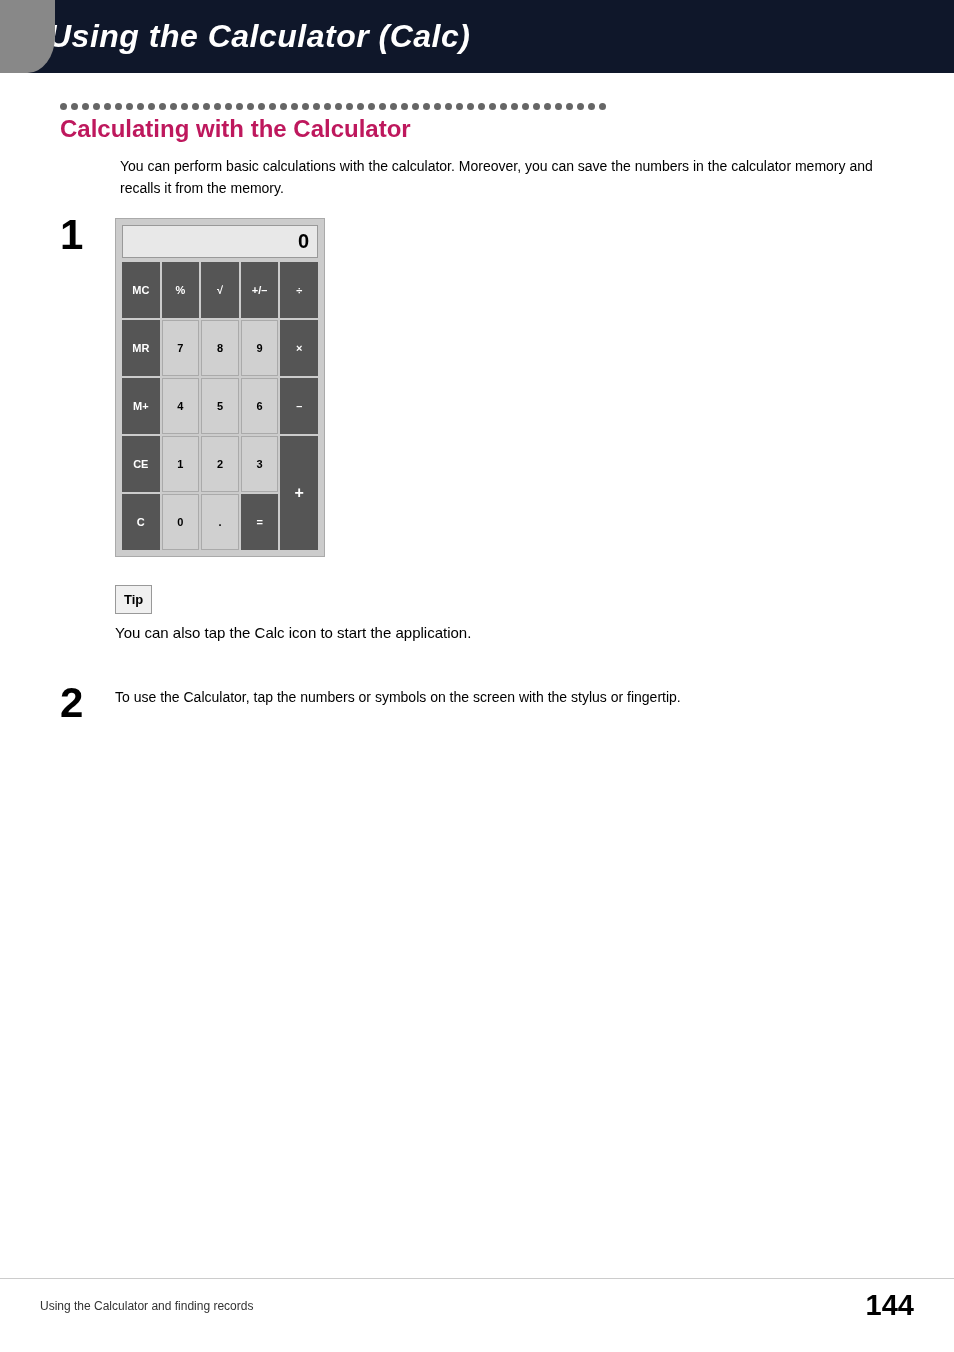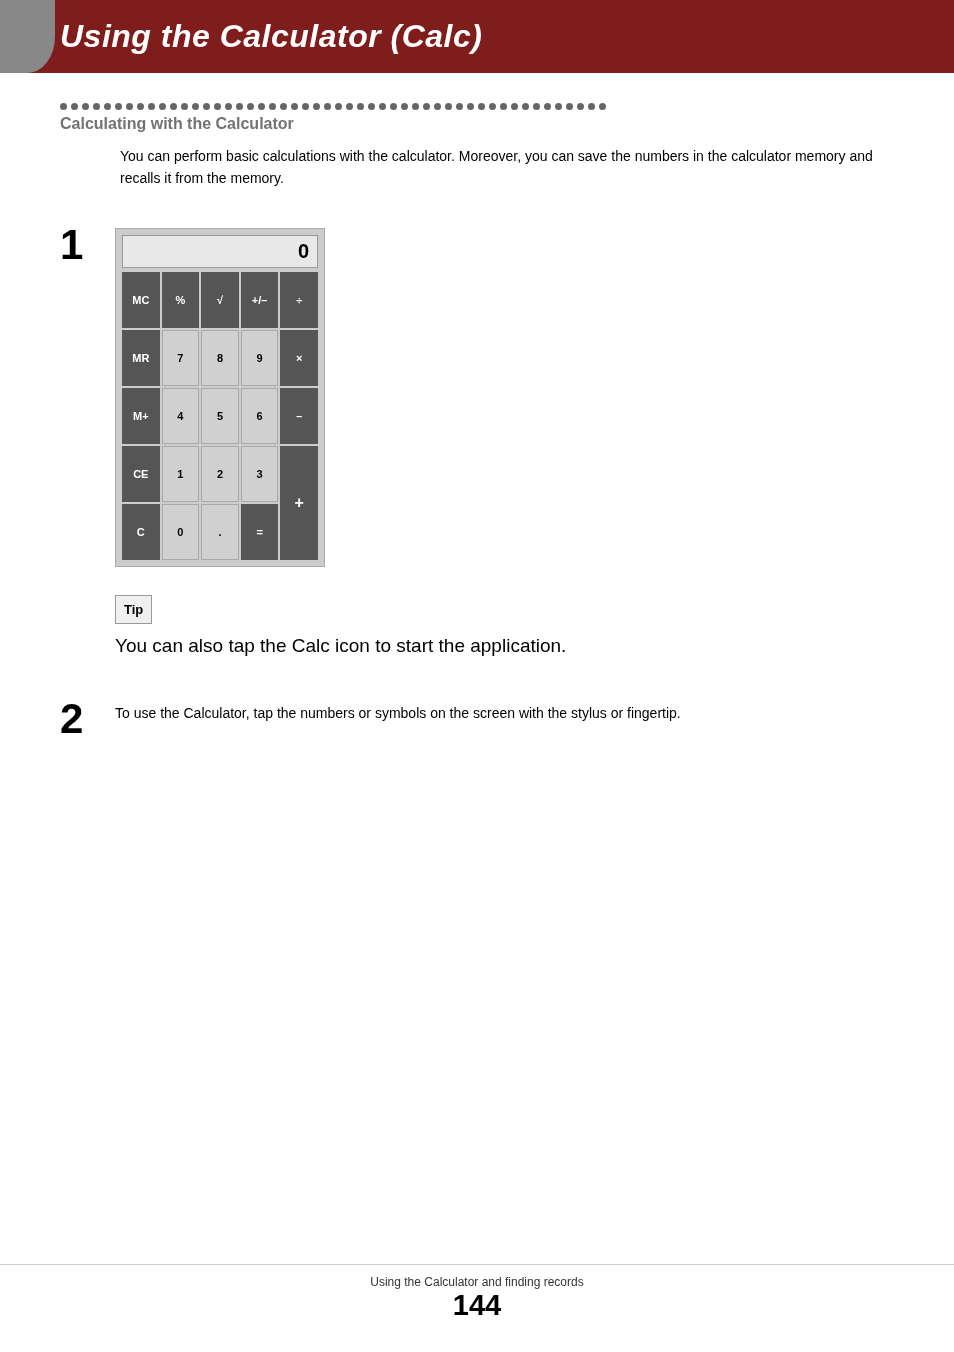--- a/index.html
+++ b/index.html
@@ -8,22 +8,22 @@
       width: 954px;
       min-height: 1352px;
       background: #ffffff;
       font-family: Arial, Helvetica, sans-serif;
       color: #000000;
       position: relative;
     }
 
     
     .page-header {
-      background: #7f1d1d;
-      padding: 18px 40px 18px 60px;
+      background: #0f172a;
+      padding: 18px 40px 18px 48px;
       margin-bottom: 0;
       position: relative;
     }
 
     .page-header::before {
       content: '';
       position: absolute;
       left: 0;
       top: 0;
       width: 55px;
@@ -45,30 +45,30 @@
       padding: 0 60px;
     }
 
     
     .section-heading {
       margin-top: 30px;
       margin-bottom: 12px;
     }
 
     .section-title {
-      font-size: 16px;
+      font-size: 24px;
       font-weight: 900;
-      color: #737373;
+      color: #be185d;
     }
 
     .section-intro {
       font-size: 14px;
       line-height: 1.6;
       margin-left: 60px;
-      margin-bottom: 38px;
+      margin-bottom: 18px;
       color: #000000;
     }
 
     
     .step {
       display: flex;
       align-items: flex-start;
       margin-bottom: 20px;
     }
 
@@ -164,37 +164,36 @@
       display: inline-block;
       border: 1px solid #999999;
       padding: 6px 8px;
       font-size: 13px;
       font-weight: bold;
       margin-bottom: 8px;
       background: #f0f0f0;
     }
 
     .tip-text {
-      font-size: 19px;
+      font-size: 15px;
       line-height: 1.5;
       margin-bottom: 22px;
     }
 
     
     .page-footer {
       position: absolute;
       bottom: 20px;
       left: 0;
       right: 0;
       padding: 10px 40px;
       border-top: 1px solid #cccccc;
       display: flex;
       justify-content: space-between;
       align-items: center;
-      flex-direction: column;
     }
 
     .footer-text {
       font-size: 12px;
       color: #333333;
     }
 
     .footer-page {
       font-size: 29px;
       font-weight: 900;

